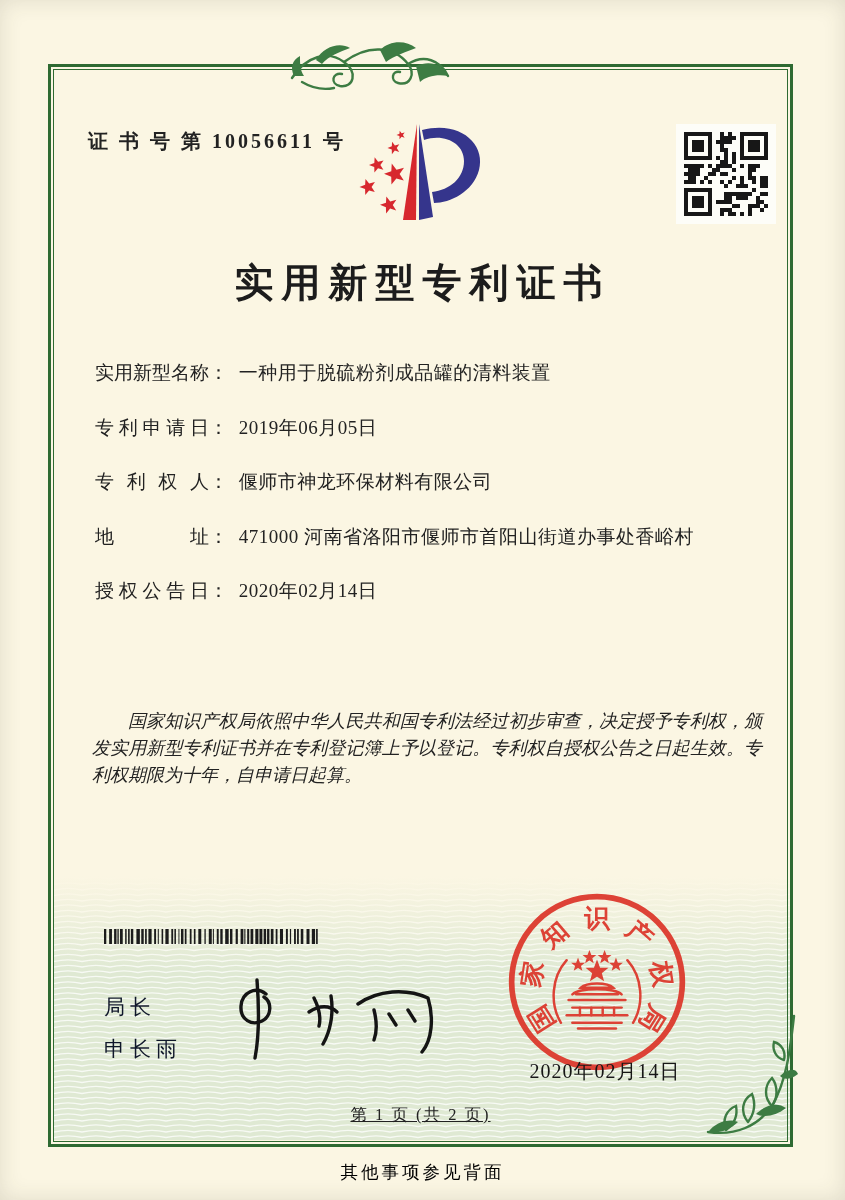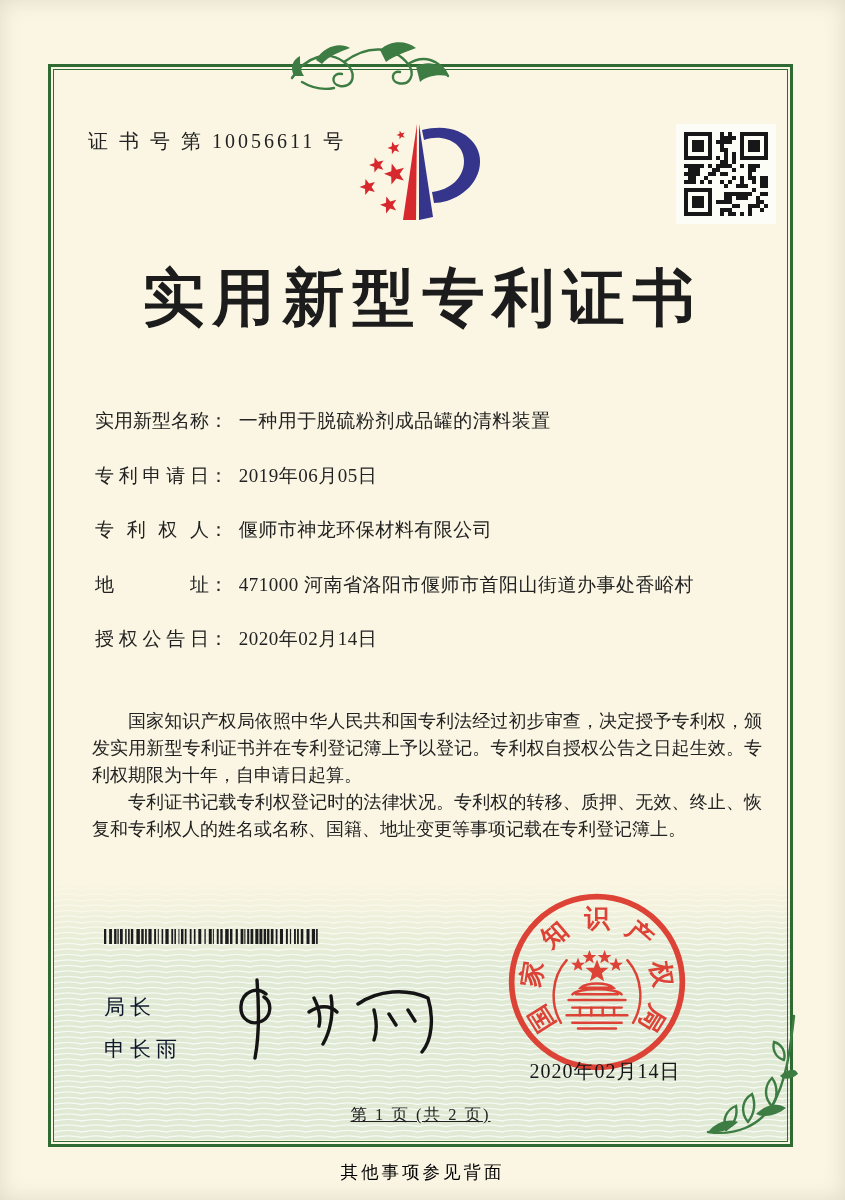--- a/index.html
+++ b/index.html
@@ -14,36 +14,36 @@
   #green-zone{position:absolute;left:54px;top:876px;width:737px;height:264px;background:#dfe9d3;}
   #wave-svg{position:absolute;left:54px;top:876px;}
   #green-fade{position:absolute;left:54px;top:876px;width:737px;height:96px;
     background:linear-gradient(to bottom,#fbf6e3 0%,rgba(251,246,227,0) 100%);}
   
   .frame-outer{position:absolute;left:48px;top:64px;right:52px;bottom:53px;
     border:3px solid #2e6a32;pointer-events:none;}
   .frame-inner{position:absolute;inset:2px;border:1px solid #2e6a32;}
   .flourish{position:absolute;pointer-events:none;}
   
-  #cert-no{position:absolute;left:88px;top:128px;font-size:20px;letter-spacing:3px;}
+  #cert-no{position:absolute;left:88px;top:128px;font-size:20px;letter-spacing:3px;font-weight:bold;}
   #logo{position:absolute;left:338px;top:116px;}
   #qr{position:absolute;left:676px;top:124px;background:#fdfdf8;}
   #title{position:absolute;left:0;top:256px;width:845px;text-align:center;
-    font-size:62px;font-weight:700;letter-spacing:8px;color:#1c1c1c;}
+    font-size:39px;font-weight:700;letter-spacing:8px;color:#1c1c1c;}
   
-  #fields{position:absolute;left:95px;top:360px;width:670px;font-size:19px;margin-top:48px;}
+  #fields{position:absolute;left:95px;top:360px;width:670px;font-size:19px;}
   .row{height:54.5px;white-space:nowrap;}
   .flabel{display:inline-block;width:114px;text-align:justify;text-align-last:justify;vertical-align:top;}
   .colon{display:inline-block;vertical-align:top;}
   .fvalue{display:inline-block;margin-left:6px;vertical-align:top;letter-spacing:.5px;}
   #grant-no-pair{position:absolute;left:335px;top:0;}
   #grant-no-pair .flabel{width:104px;}
   
   #body-text{position:absolute;left:92px;top:708px;width:670px;font-size:18px;line-height:27px;text-align:justify;}
-  #body-text p{margin:0;text-indent:2em;}
+  #body-text p{margin:0;text-indent:2em;font-style:italic;}
   
   #barcode{position:absolute;left:104px;top:929px;}
   #signer{position:absolute;left:104px;top:986px;font-size:21px;letter-spacing:5px;line-height:42px;color:#0f172a;}
   #signature{position:absolute;left:226px;top:968px;}
   #seal{position:absolute;left:505px;top:890px;opacity:.92;}
   #seal-date{position:absolute;left:512px;top:1058px;width:186px;text-align:center;font-size:20px;letter-spacing:1px;color:#161616;}
   #page-indicator{position:absolute;left:48px;top:1104px;width:745px;text-align:center;font-size:16.5px;letter-spacing:2px;text-decoration:underline;}
   #back-note{position:absolute;left:0;top:1160px;width:845px;text-align:center;font-size:17.5px;letter-spacing:3px;color:#000000;}
 </style>
 </head>
@@ -392,21 +392,20 @@
       <span class="fvalue">471000 河南省洛阳市偃师市首阳山街道办事处香峪村</span>
     </div>
     <div class="row" style="position:relative">
       <span class="flabel">授权公告日</span><span class="colon">：</span>
       <span class="fvalue">2020年02月14日</span>
     </div>
   </div>
 
   <div id="body-text">
     <p>国家知识产权局依照中华人民共和国专利法经过初步审查，决定授予专利权，颁发实用新型专利证书并在专利登记簿上予以登记。专利权自授权公告之日起生效。专利权期限为十年，自申请日起算。</p>
-    <p>专利证书记载专利权登记时的法律状况。专利权的转移、质押、无效、终止、恢复和专利权人的姓名或名称、国籍、地址变更等事项记载在专利登记簿上。</p>
   </div>
 
   <svg id="barcode" width="218" height="15">
       <rect x="0.00" y="0" width="2.28" height="15" fill="#1c1c1c"></rect>
       <rect x="5.15" y="0" width="2.80" height="15" fill="#1c1c1c"></rect>
       <rect x="10.10" y="0" width="2.40" height="15" fill="#1c1c1c"></rect>
       <rect x="13.42" y="0" width="1.32" height="15" fill="#1c1c1c"></rect>
       <rect x="15.98" y="0" width="2.76" height="15" fill="#1c1c1c"></rect>
       <rect x="21.14" y="0" width="1.50" height="15" fill="#1c1c1c"></rect>
       <rect x="24.07" y="0" width="1.63" height="15" fill="#1c1c1c"></rect>

